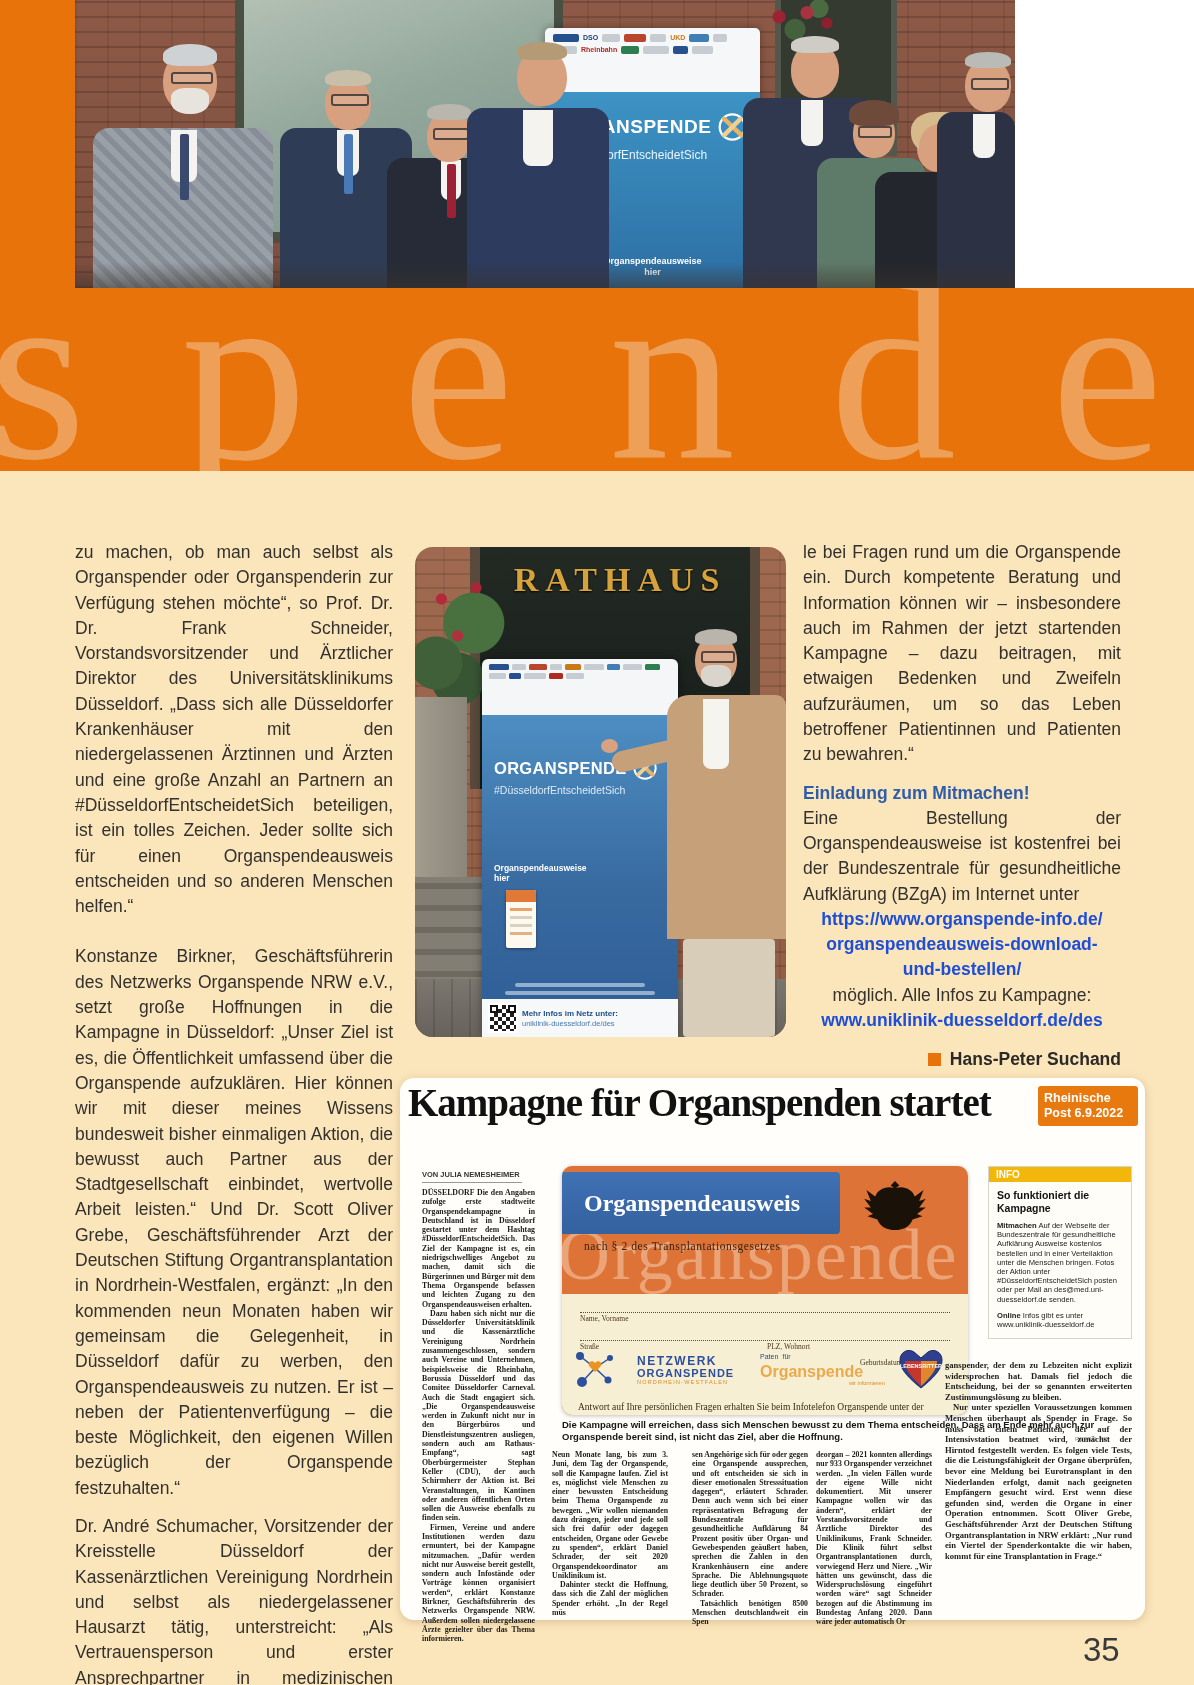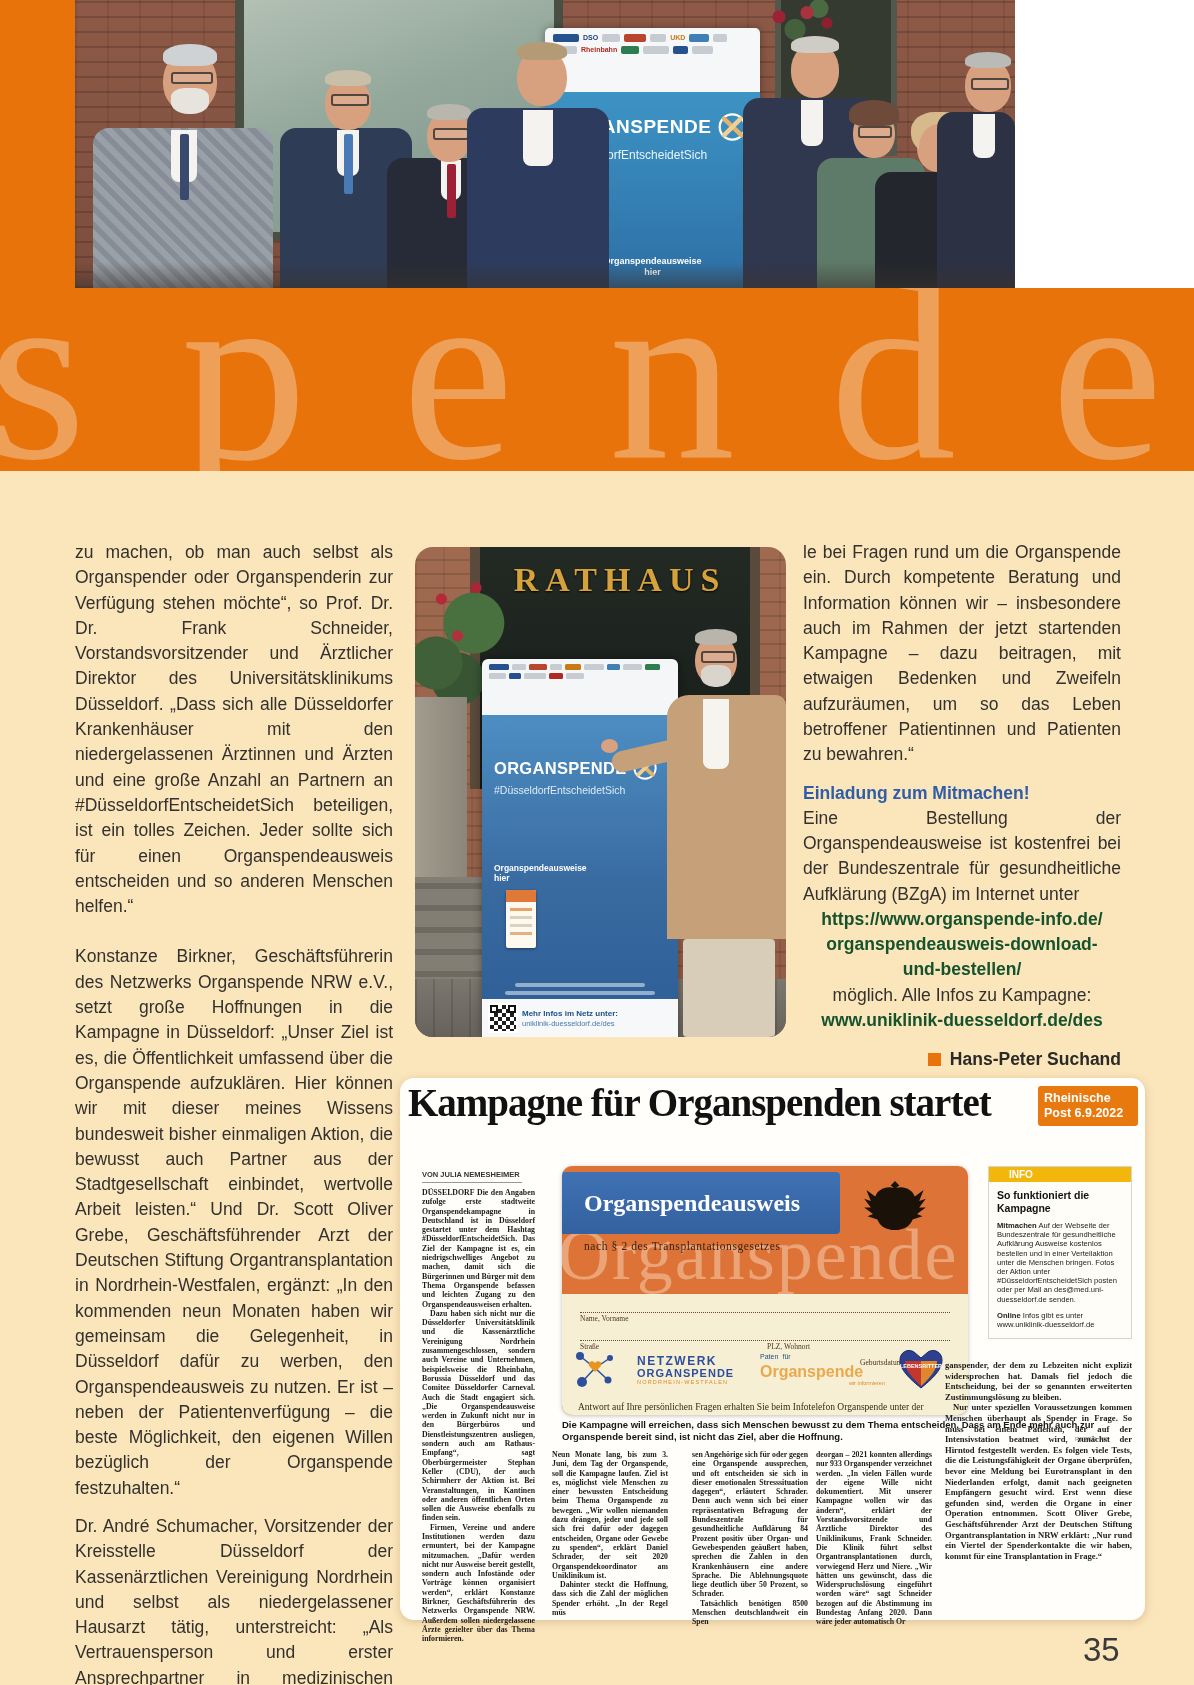--- a/index.html
+++ b/index.html
@@ -40,21 +40,21 @@
   
   .band{position:absolute;left:0;top:288px;width:1194px;height:183px;background:#E8730A;overflow:hidden;}
   .band-word{position:absolute;left:-12px;top:-60px;font-family:"Liberation Serif",serif;font-size:252px;letter-spacing:95px;color:rgba(255,255,255,.32);white-space:nowrap;}
 
   
   .col-article{position:absolute;width:318px;font-size:17.5px;line-height:25.3px;text-align:justify;}
   .col-article p{margin:0 0 13px 0;}
   .subhead{color:#2F5DA8;font-weight:bold;margin:26px 0 0 0;font-size:17.5px;line-height:25px;}
   .col-left{left:75px;top:540px;}
   .col-right{left:803px;top:540px;}
-  .link-line{color:#14532d;font-weight:bold;text-align:center;line-height:25.3px;}
+  .link-line{color:#1d4ed8;font-weight:bold;text-align:center;line-height:25.3px;}
   .center-line{text-align:center;}
   .author-row{margin-top:14px;text-align:right;font-weight:bold;color:#2b2a27;}
   .author-square{display:inline-block;width:13px;height:13px;background:#E8730A;margin-right:9px;vertical-align:-1px;}
 
   
   .photo-mid{position:absolute;left:415px;top:547px;width:371px;height:490px;border-radius:18px;overflow:hidden;
     background:
       repeating-linear-gradient(0deg, rgba(0,0,0,.13) 0 2px, transparent 2px 14px),
       repeating-linear-gradient(90deg, rgba(0,0,0,.07) 0 2px, transparent 2px 28px),
       linear-gradient(#a06a50,#8f5c45);}
@@ -131,21 +131,21 @@
   .nw-text2{font-size:11px;font-weight:bold;color:#2d4f9e;letter-spacing:1px;line-height:12px;}
   .nw-text3{font-size:5.5px;color:#e08a28;letter-spacing:1.2px;line-height:7px;}
   .paten{position:absolute;left:198px;top:52px;width:125px;}
   .paten-l1{font-size:15px;font-weight:bold;color:#1d4f8a;line-height:15px;}
   .paten-l1 span{font-size:7px;font-weight:normal;color:#1d4f8a;}
   .paten-l2{font-size:16px;font-weight:bold;color:#EBA94D;line-height:16px;}
   .paten-l3{font-size:5.5px;color:#e08a28;text-align:right;line-height:7px;}
 
   
   .info-box{position:absolute;left:588px;top:88px;width:144px;border:1px solid #d8d5cc;background:#fffdf8;box-sizing:border-box;}
-  .info-tag{background:#F3B70C;color:#fff;font-weight:bold;font-size:10px;padding:2px 20px;}
+  .info-tag{background:#F3B70C;color:#fff;font-weight:bold;font-size:10px;padding:2px 7px;}
   .info-body{padding:7px 8px 9px 8px;}
   .info-title{font-size:10.5px;line-height:12.5px;font-weight:bold;color:#111;margin-bottom:7px;}
   .info-p{font-size:7.6px;line-height:9.2px;color:#222;margin-bottom:7px;text-align:left;}
 
   .page-number{position:absolute;left:1083px;top:1631px;font-size:33px;color:#3a3a3a;}
 </style>
 </head>
 <body>
 
 <div class="page">

